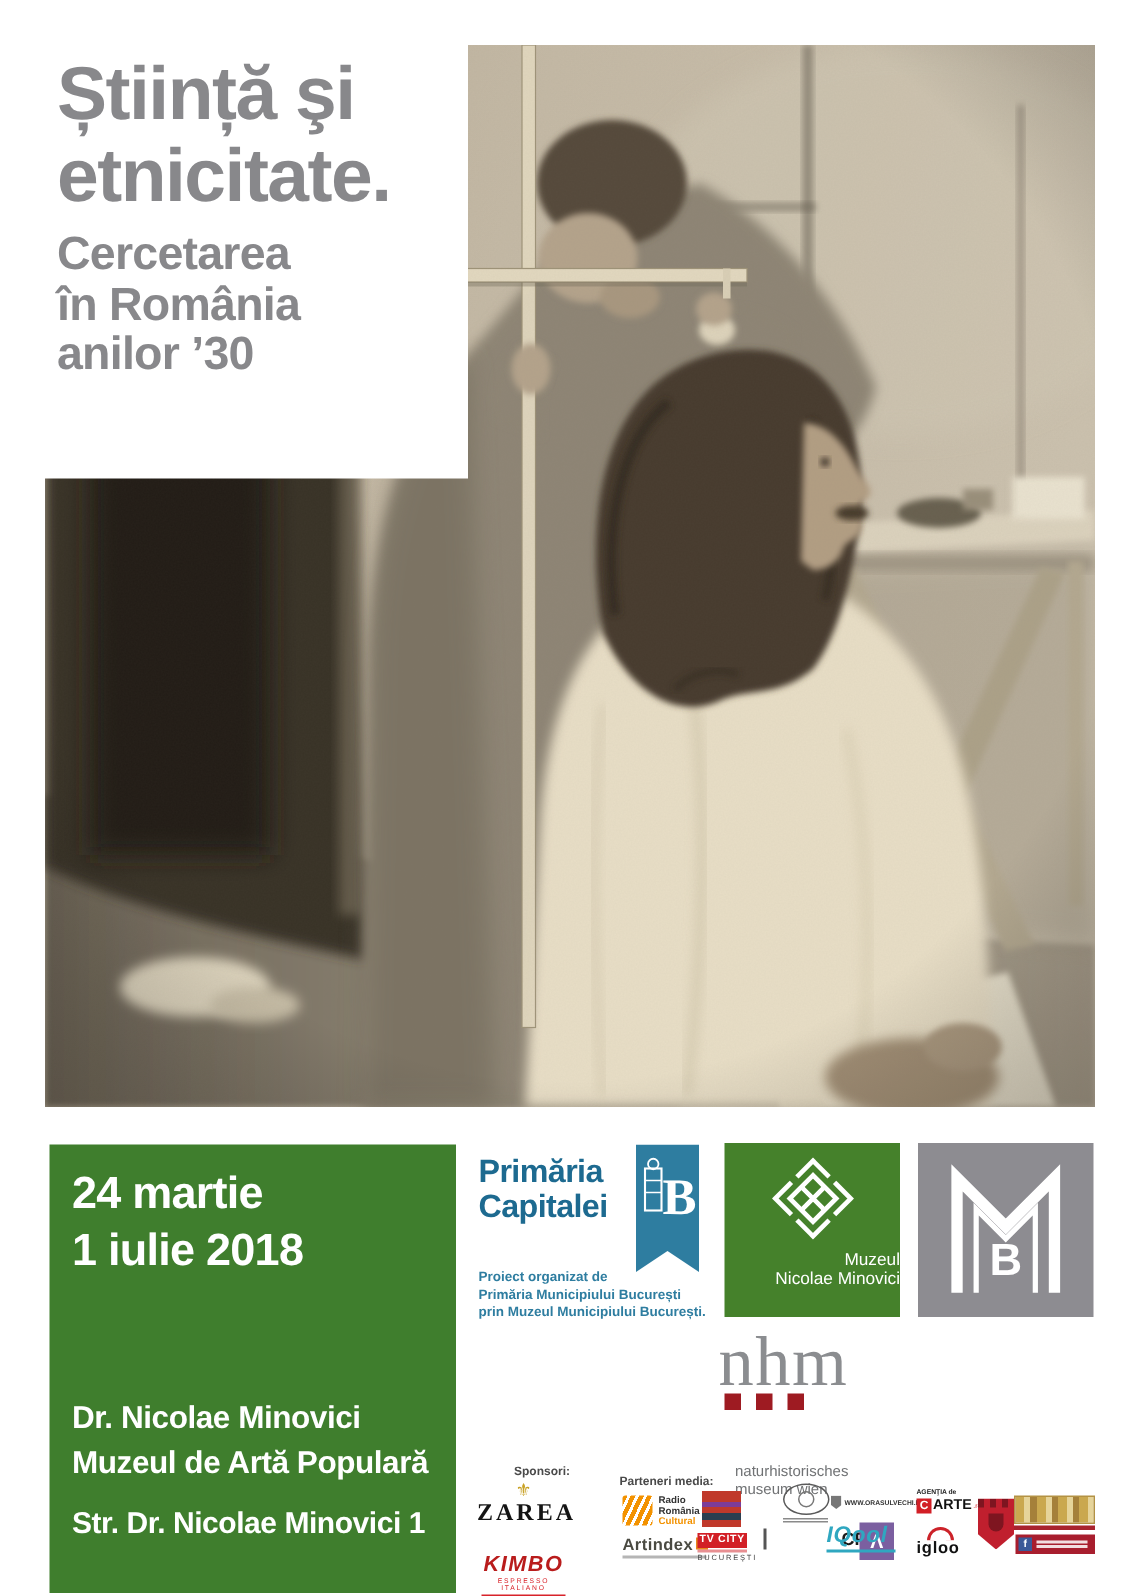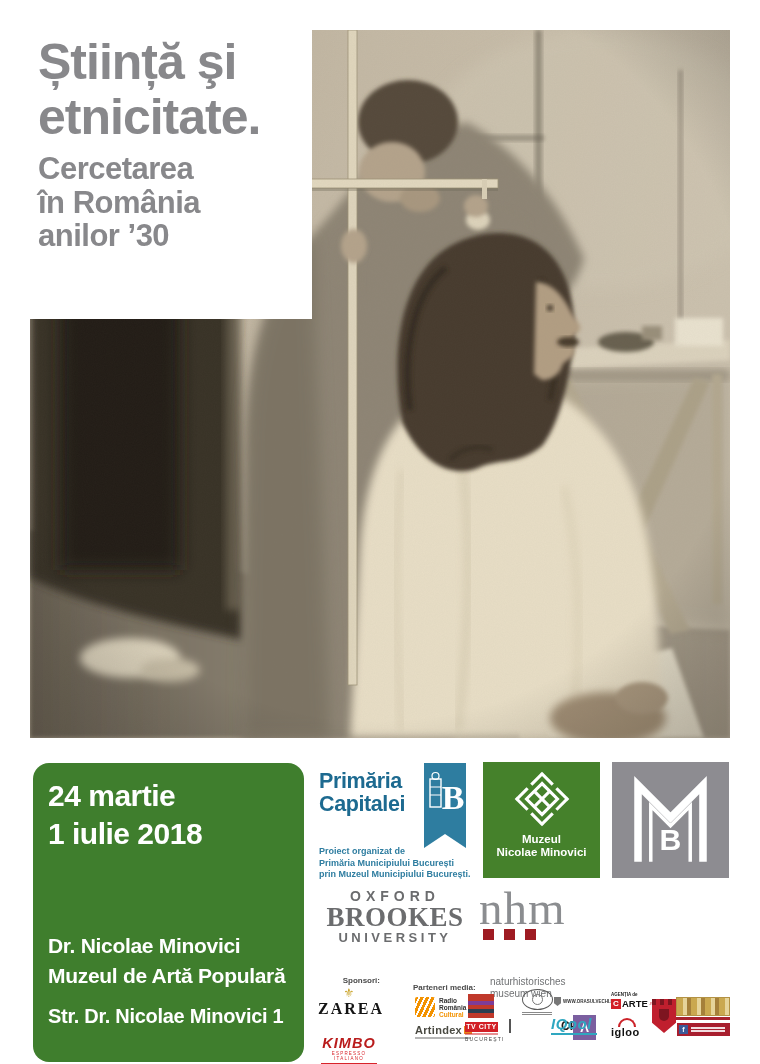--- a/index.html
+++ b/index.html
@@ -11,37 +11,37 @@
   .photo svg{display:block;width:100%;height:100%;}
 
   
   .titlebox{position:absolute;left:30px;top:30px;width:282px;height:289px;
             background:#ffffff;box-sizing:border-box;padding:5px 0 0 8px;}
   .title-main{font-size:50px;font-weight:bold;color:#88888b;line-height:55px;letter-spacing:-1px;}
   .title-sub{font-size:31px;font-weight:bold;color:#88888b;line-height:33.5px;letter-spacing:-0.5px;margin-top:7px;}
 
   
   .infobox{position:absolute;left:33px;top:763px;width:271px;height:299px;
-           background:#3f7e2d;color:#ffffff;box-sizing:border-box;border-radius:16px;}
+           background:#3f7e2d;color:#ffffff;box-sizing:border-box;}
   .date-lines{position:absolute;left:15px;top:14px;font-size:30px;font-weight:bold;line-height:38px;letter-spacing:-0.5px;}
   .venue-lines{position:absolute;left:15px;top:168px;font-size:21px;font-weight:bold;line-height:30px;letter-spacing:-0.3px;}
   .address-line{position:absolute;left:15px;top:242px;font-size:20px;font-weight:bold;letter-spacing:-0.3px;}
 
   
   .primaria-name{position:absolute;left:319px;top:770px;font-size:21.5px;font-weight:bold;
                  color:#1d6a90;line-height:23px;letter-spacing:-0.4px;}
   .primaria-ribbon{position:absolute;left:424px;top:763px;width:42px;height:85px;}
   .primaria-note{position:absolute;left:319px;top:846px;font-size:9px;font-weight:bold;
                  color:#2e7da0;line-height:11.5px;}
 
   
   .logo-minovici{position:absolute;left:483px;top:762px;width:117px;height:116px;
                  background:#45812b;text-align:center;}
   .minovici-motif{margin-top:8px;}
-  .minovici-label{font-size:11.5px;font-weight:bold;color:#ffffff;line-height:13px;margin-top:1px;}
+  .minovici-label{font-size:11.5px;font-weight:normal;color:#ffffff;line-height:13px;margin-top:1px;text-align:right;}
 
   
   .logo-mb{position:absolute;left:612px;top:762px;width:117px;height:116px;background:#8d8c91;}
 
   
   .oxford{position:absolute;left:316px;top:888px;width:158px;text-align:center;color:#6b6c6e;}
   .ox1{font-size:14px;font-weight:bold;letter-spacing:5px;}
   .ox2{font-family:"Liberation Serif",serif;font-size:27px;font-weight:bold;letter-spacing:0.5px;line-height:26px;}
   .ox3{font-size:13px;font-weight:bold;letter-spacing:3.5px;}
 
@@ -291,25 +291,20 @@
   </div>
 
   <div class="logo-mb">
     <svg width="117" height="116" viewBox="0 0 100 100">
       <path d="M22,86 L22,20 L50,48 L78,20 L78,86" fill="none" stroke="#ffffff" stroke-width="6.5"></path>
       <path d="M33,86 L33,38 L50,55 L67,38 L67,86" fill="none" stroke="#ffffff" stroke-width="3"></path>
       <text x="50" y="76" font-size="26" font-weight="bold" fill="#ffffff" text-anchor="middle" font-family="Liberation Sans, sans-serif">B</text>
     </svg>
   </div>
 
-  <div class="oxford">
-    <div class="ox1">OXFORD</div>
-    <div class="ox2">BROOKES</div>
-    <div class="ox3">UNIVERSITY</div>
-  </div>
 
   <div class="nhm">
     <div>
       <div class="nhm-word">nhm</div>
       <div class="nhm-squares">
         <span class="nhm-sq"></span>
         <span class="nhm-sq"></span>
         <span class="nhm-sq"></span>
       </div>
     </div>

